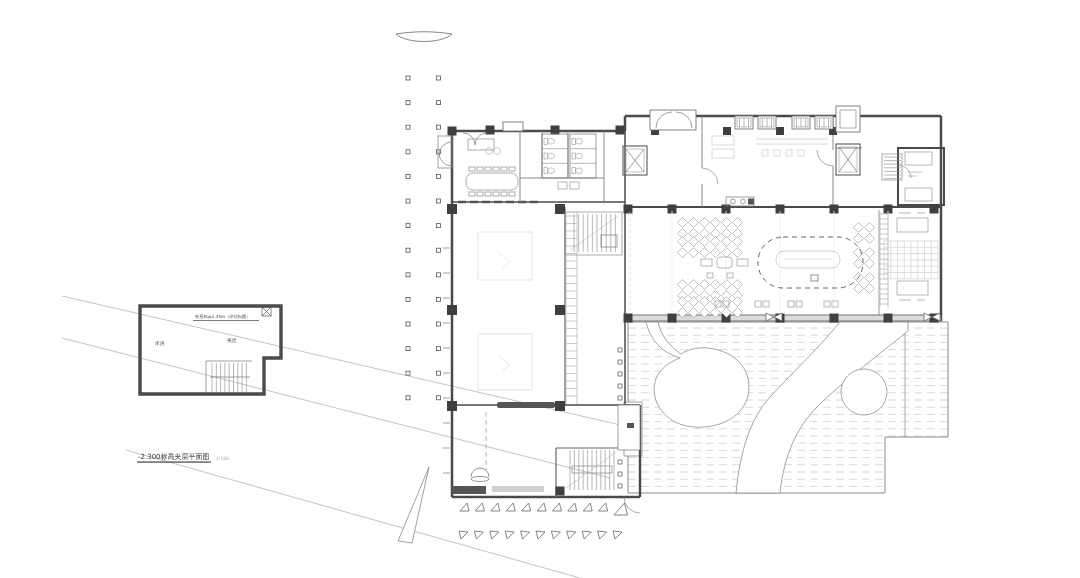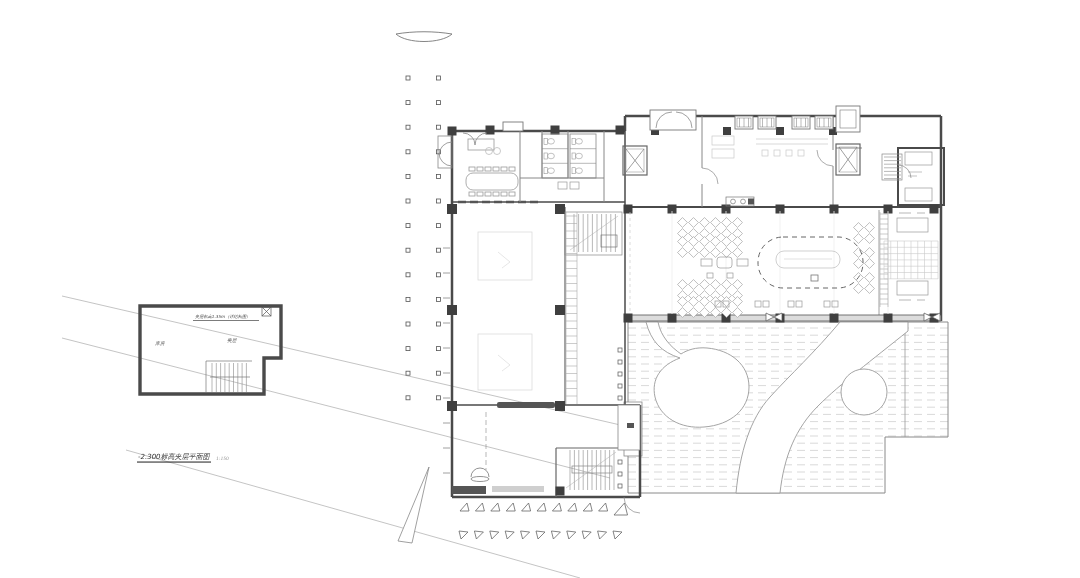--- a/index.html
+++ b/index.html
@@ -1,17 +1,17 @@
 <!DOCTYPE html>
 <html><head>
 <meta charset="utf-8">
 <style>
   html,body{margin:0;padding:0;background:#fff;}
   .stage{position:relative;width:1080px;height:578px;background:#fff;overflow:hidden;
-         font-family:"DejaVu Sans",sans-serif;font-style:italic;}
+         font-family:"DejaVu Sans",sans-serif;}
   svg{display:block}
   text{font-family:"DejaVu Sans",sans-serif;}
 </style>
 </head>
 <body>
 
 <div class="stage">
 <svg width="1080" height="578" viewBox="0 0 1080 578">
   <defs>
     <clipPath id="terraceClip">

